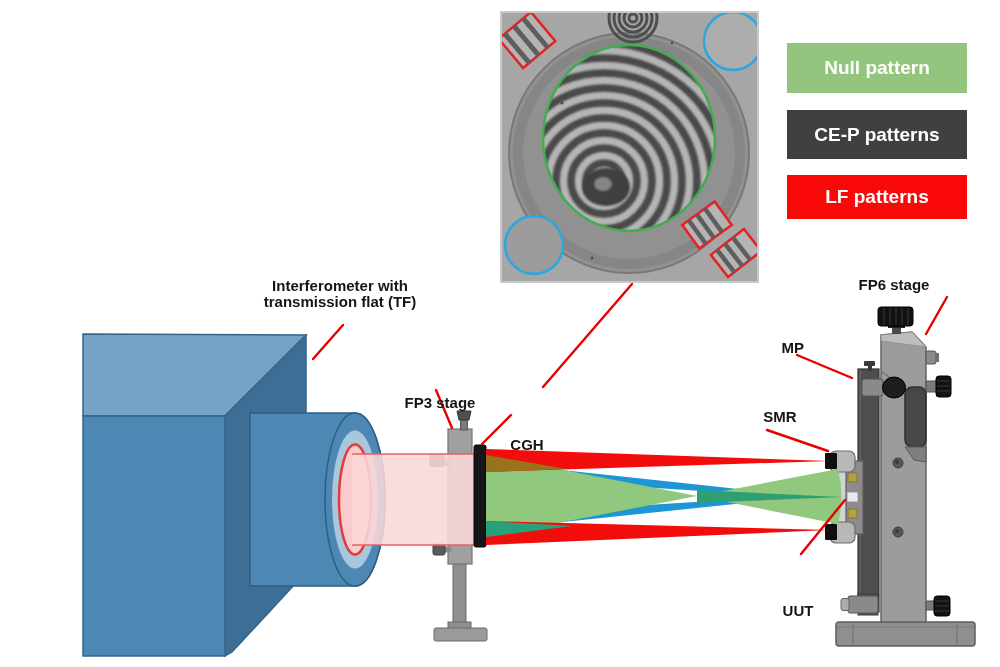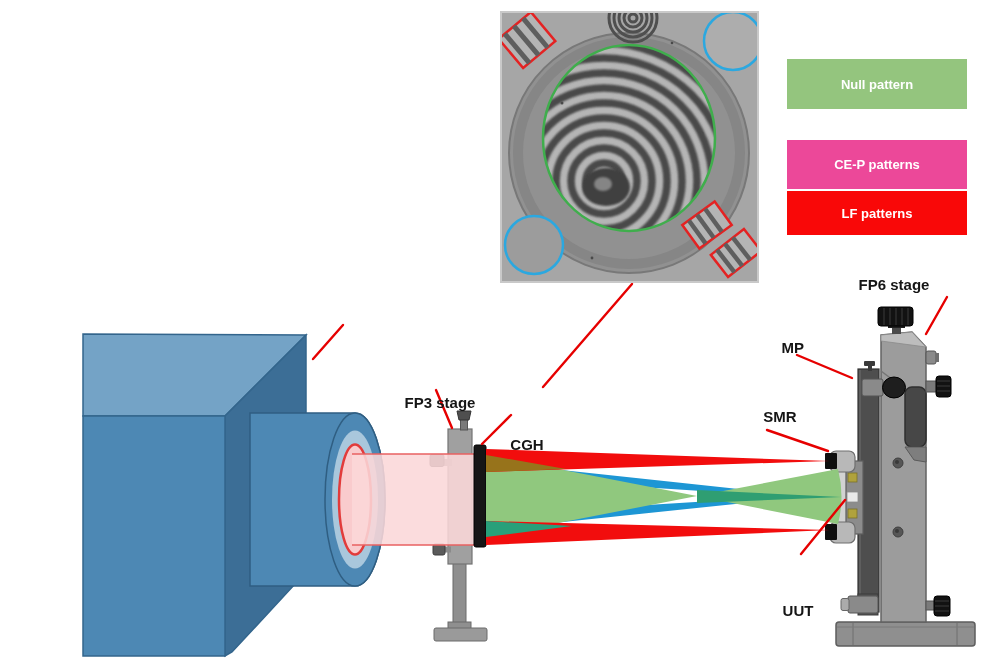--- a/index.html
+++ b/index.html
@@ -2,21 +2,21 @@
 <html><head>
 <meta charset="utf-8">
 <style>
   html,body{margin:0;padding:0;background:#fff;}
   #stage{position:relative;width:1000px;height:667px;background:#ffffff;overflow:hidden;
          font-family:"Liberation Sans", sans-serif;}
   #diagram-svg{position:absolute;left:0;top:0;}
   .lbl{position:absolute;color:#151515;font-weight:bold;font-size:15px;line-height:16px;
        text-align:center;white-space:pre-line;}
   .legend-box{position:absolute;left:787px;width:180px;display:flex;align-items:center;
-        justify-content:center;color:#ffffff;font-weight:bold;font-size:13px;margin-top:16px;}
+        justify-content:center;color:#ffffff;font-weight:bold;font-size:19px;}
   #inset-frame{position:absolute;left:500px;top:11px;width:255px;height:268px;
         border:2px solid #C9C9C9;background:#A6A6A6;}
 </style>
 </head>
 <body>
 
 <div id="stage">
 
   <svg id="diagram-svg" width="1000" height="667" viewBox="0 0 1000 667">
 
@@ -211,26 +211,28 @@
 
       <g fill="#4A4A4A">
         <circle cx="60" cy="90" r="1.5"></circle>
           <circle cx="200" cy="120" r="1.5"></circle>
         <circle cx="170" cy="30" r="1.3"></circle>
           <circle cx="90" cy="245" r="1.4"></circle>
       </g>
     </svg>
   </div>
 
+  <div class="lbl" style="left:225px;top:278px;width:230px;">Interferometer with
+transmission flat (TF)</div>
   <div class="lbl" style="left:392px;top:367px;width:96px;margin-top:28px;">FP3 stage</div>
   <div class="lbl" style="left:502px;top:392px;width:50px;margin-top:45px;">CGH</div>
   <div class="lbl" style="left:844px;top:277px;width:100px;">FP6 stage</div>
   <div class="lbl" style="left:756px;top:340px;width:48px;text-align:right;">MP</div>
   <div class="lbl" style="left:752px;top:409px;width:56px;">SMR</div>
   <div class="lbl" style="left:770px;top:556px;width:56px;margin-top:47px;">UUT</div>
 
   <div>
     <div class="legend-box" style="top: 43px; height: 50px; background-color: rgb(148, 197, 126);">Null pattern</div>
-    <div class="legend-box" style="top: 124px; height: 49px; background-color: #ec4899; text-align: right;">CE-P patterns</div>
+    <div class="legend-box" style="top: 110px; height: 49px; background-color: #404040; text-align: right;">CE-P patterns</div>
     <div class="legend-box" style="top: 175px; height: 44px; background-color: rgb(249, 8, 8);">LF patterns</div>
   </div>
 
 </div>
 
 </body></html>

